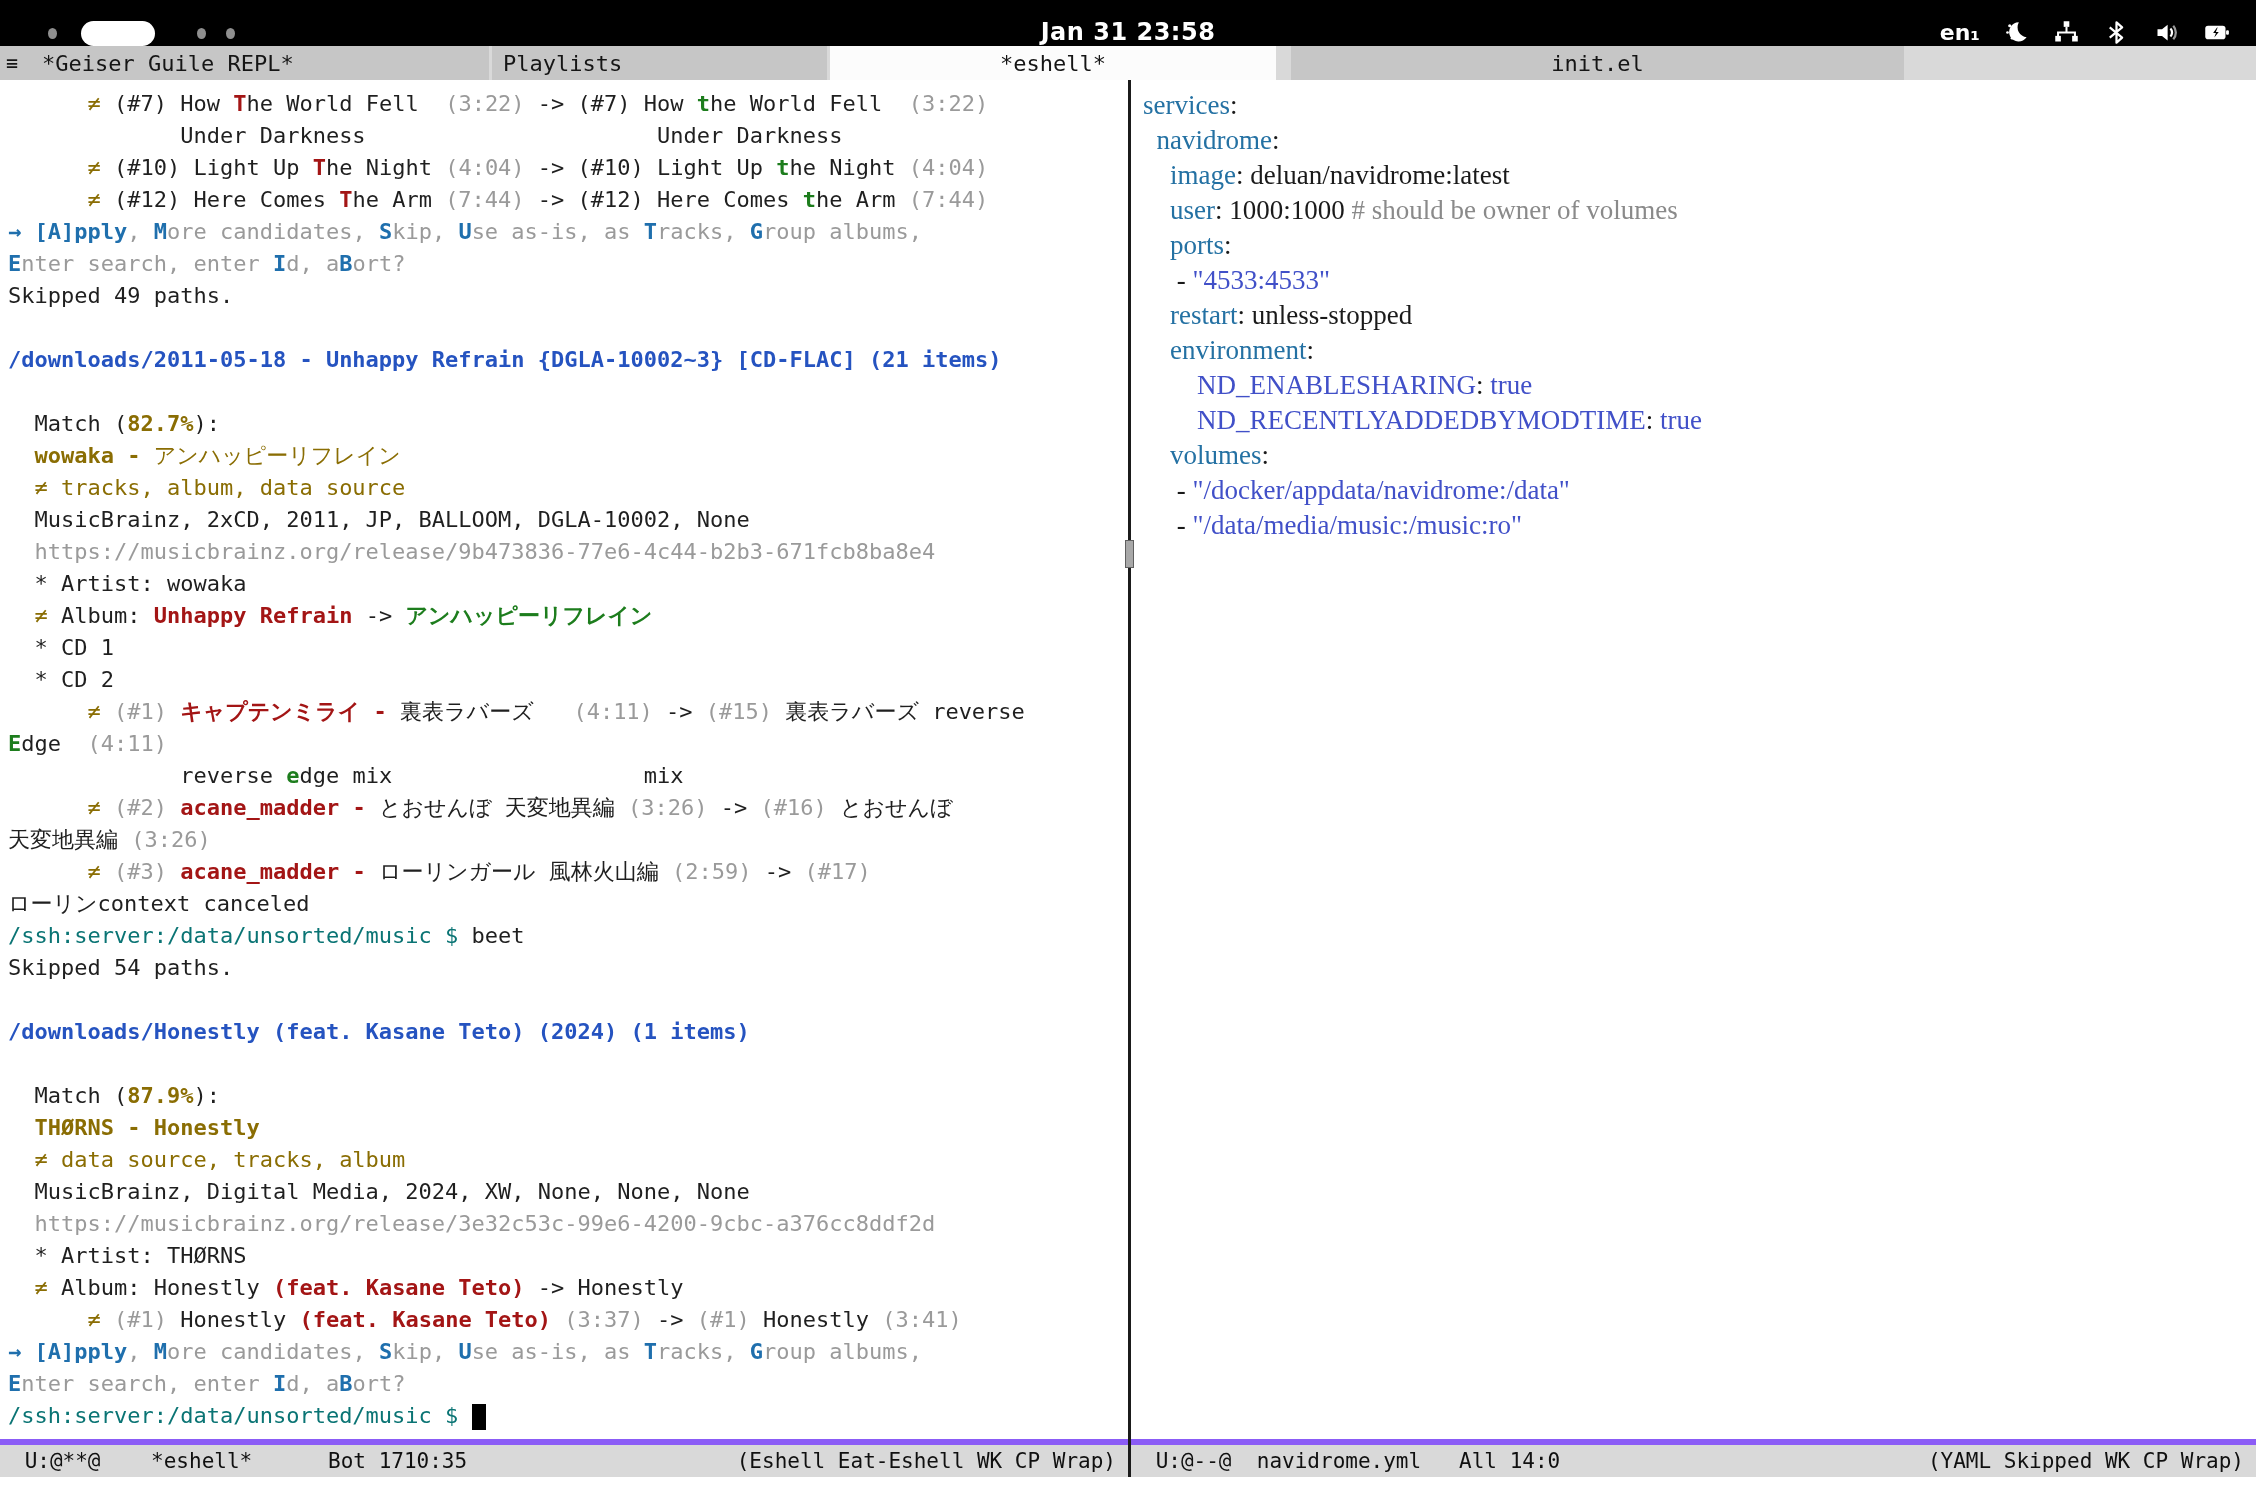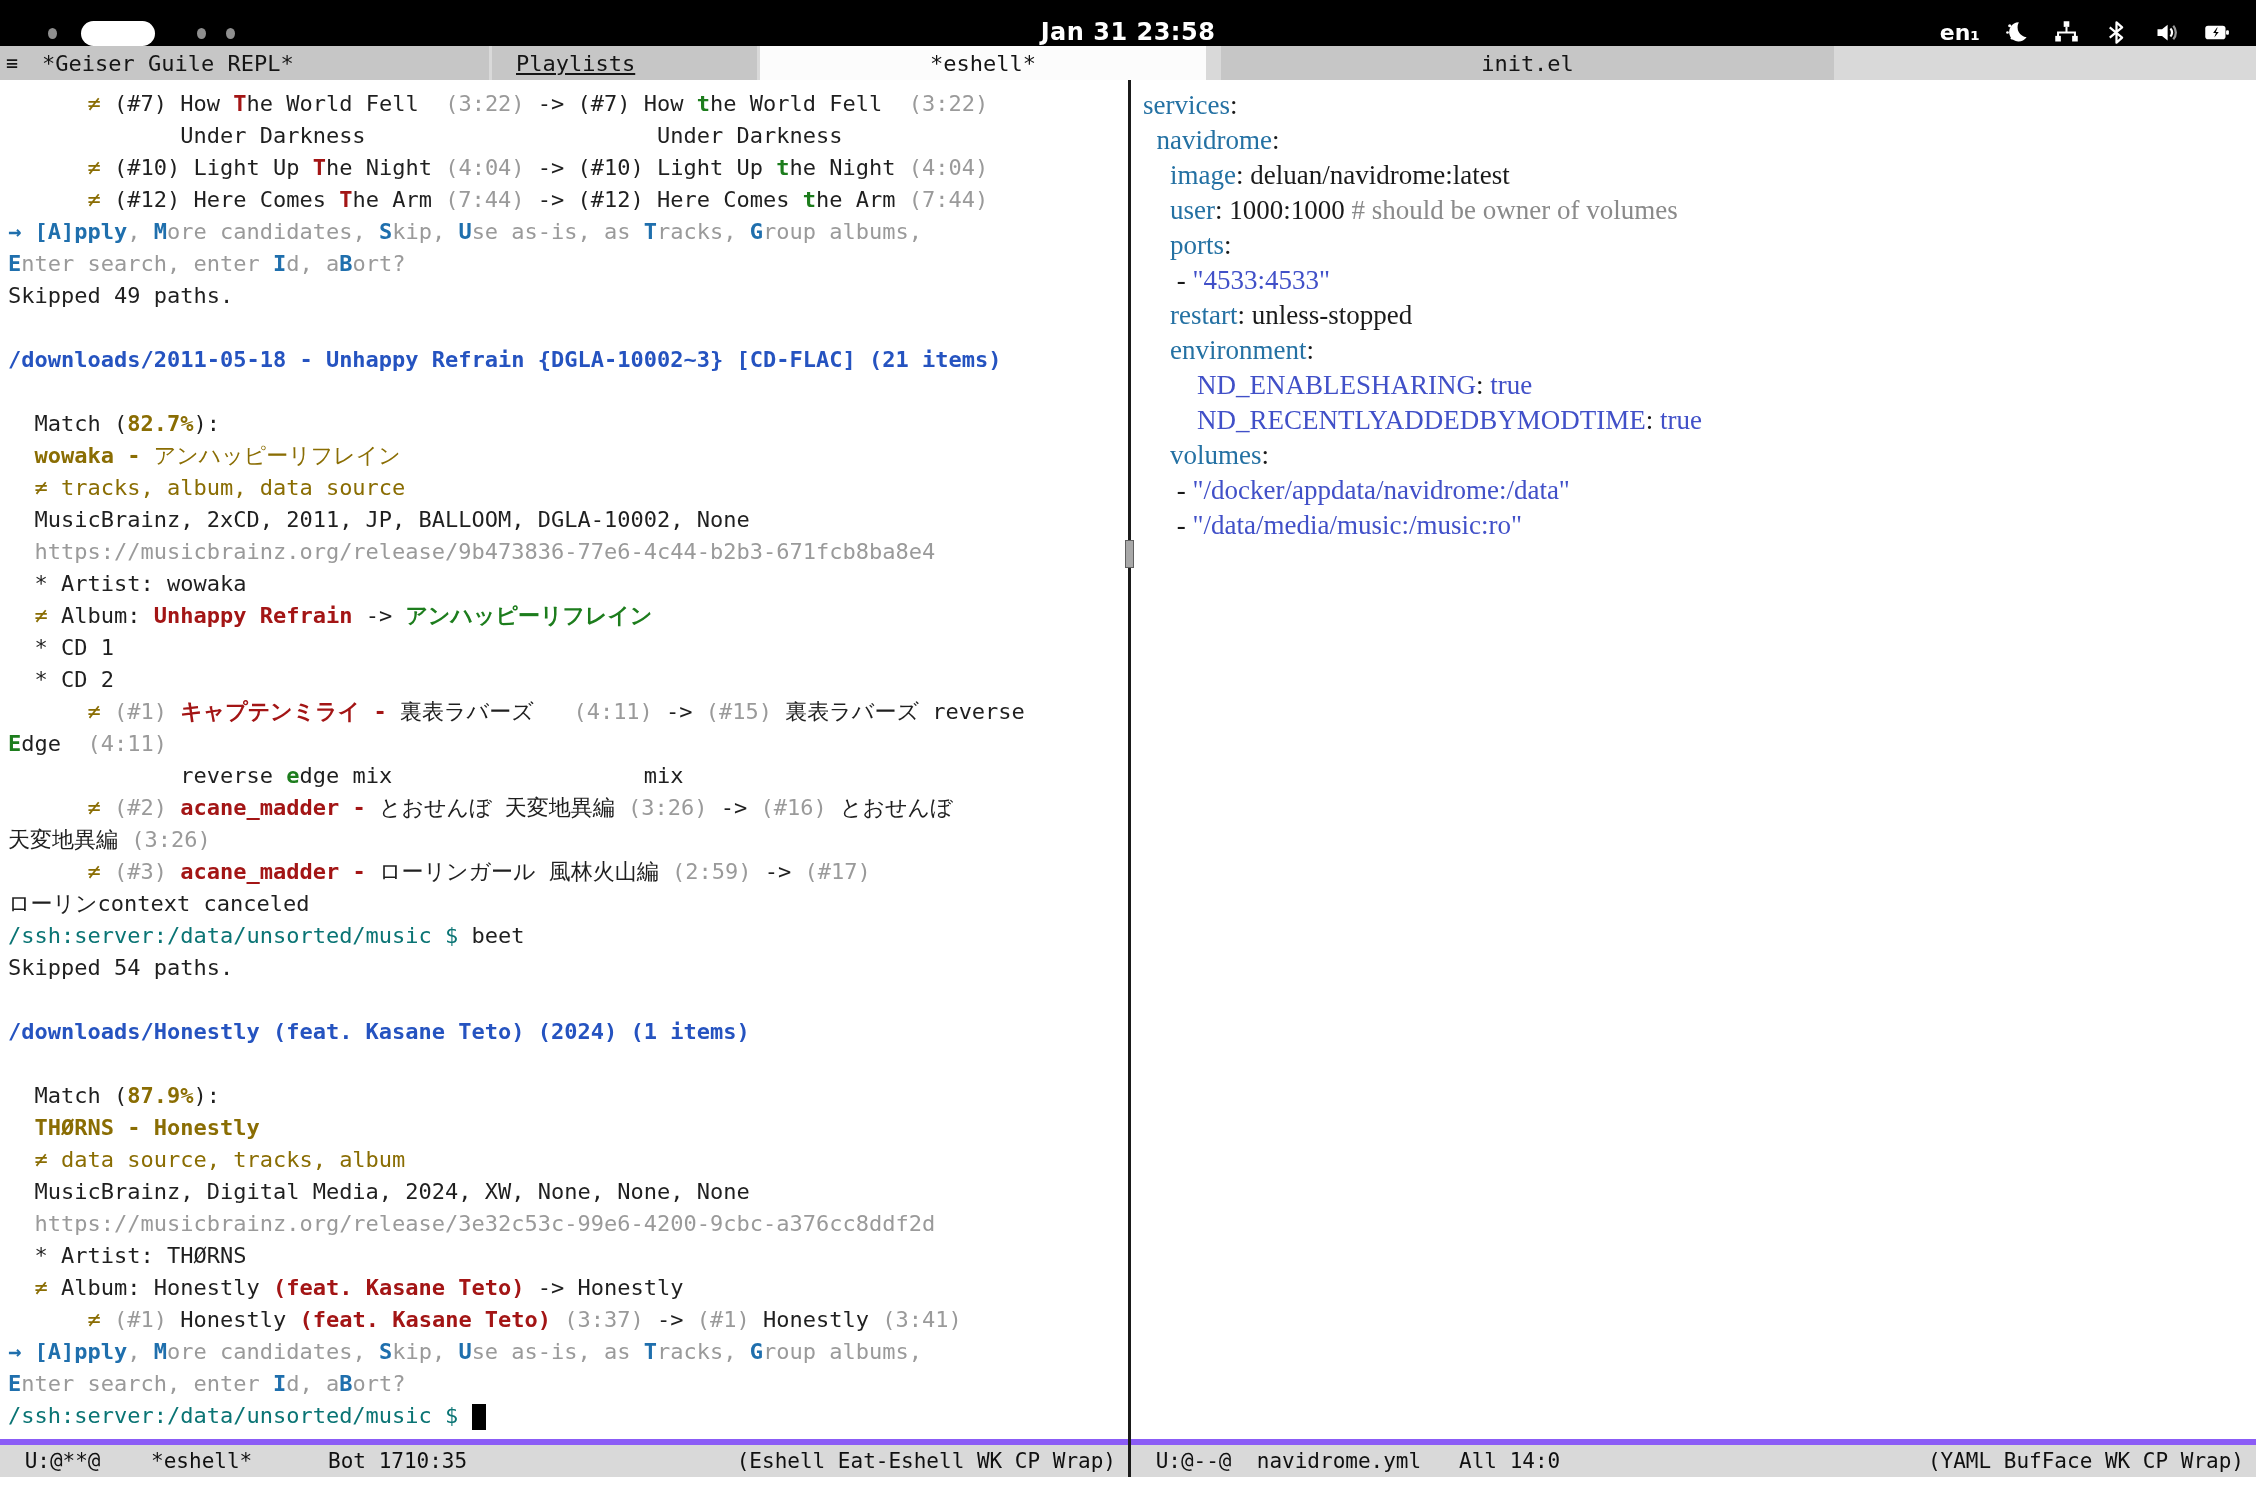--- a/index.html
+++ b/index.html
@@ -29,21 +29,21 @@
 
   
   .tabbar {
     height:34px; background:#d9d9d9; display:flex; align-items:stretch;
     font-size:22px; color:#151515;
   }
   .menu-glyph { width:24px; background:#c6c6c6; display:flex; align-items:center; justify-content:center; font-size:20px; }
   .tab { background:#c6c6c6; display:flex; align-items:center; margin-right:3px; white-space:pre; }
   .tab.sel { background:#fcfcfc; }
   .tab.t1 { width:465px; padding-left:18px; }
-  .tab.t2 { width:265px; padding-left:24px;text-decoration:underline; }
+  .tab.t2 { width:335px; padding-left:11px; }
   .tab.t3 { width:446px; justify-content:center; }
   .tab.t4 { width:613px; justify-content:center; margin-left:12px; }
 
   
   .windows { display:flex; height:1397px; }
   .win { display:flex; flex-direction:column; background:#fff; min-width:0; }
   .win-left  { width:1128px; }
   .win-right { flex:1; }
   .divider { width:3px; background:#1b1b1b; position:relative; }
   .divider .handle {
@@ -165,19 +165,19 @@
   </div>
 
   <div class="divider">
     <div class="handle"></div>
   </div>
 
   <div class="win win-right">
     <div class="buf buf-right"><div class="line"><span class="yk">services</span><span class="yp">:</span></div><div class="line"><span class="yp">  </span><span class="yk">navidrome</span><span class="yp">:</span></div><div class="line"><span class="yp">    </span><span class="yk">image</span><span class="yp">: deluan/navidrome:latest</span></div><div class="line"><span class="yp">    </span><span class="yk">user</span><span class="yp">: 1000:1000 </span><span class="yc"># should be owner of volumes</span></div><div class="line"><span class="yp">    </span><span class="yk">ports</span><span class="yp">:</span></div><div class="line"><span class="yp">     - </span><span class="yi">"4533:4533"</span></div><div class="line"><span class="yp">    </span><span class="yk">restart</span><span class="yp">: unless-stopped</span></div><div class="line"><span class="yp">    </span><span class="yk">environment</span><span class="yp">:</span></div><div class="line"><span class="yp">        </span><span class="yi">ND_ENABLESHARING</span><span class="yp">: </span><span class="yi">true</span></div><div class="line"><span class="yp">        </span><span class="yi">ND_RECENTLYADDEDBYMODTIME</span><span class="yp">: </span><span class="yi">true</span></div><div class="line"><span class="yp">    </span><span class="yk">volumes</span><span class="yp">:</span></div><div class="line"><span class="yp">     - </span><span class="yi">"/docker/appdata/navidrome:/data"</span></div><div class="line"><span class="yp">     - </span><span class="yi">"/data/media/music:/music:ro"</span></div></div>
     <div class="modeline">
       <span> U:@--@  navidrome.yml   All 14:0</span>
-      <span class="right">(YAML BufFace WK CP Wrap)</span>
+      <span class="right">(YAML Skipped WK CP Wrap)</span>
     </div>
   </div>
 
 </div>
 
 <div class="echo-area"></div>
 
 </body></html>

